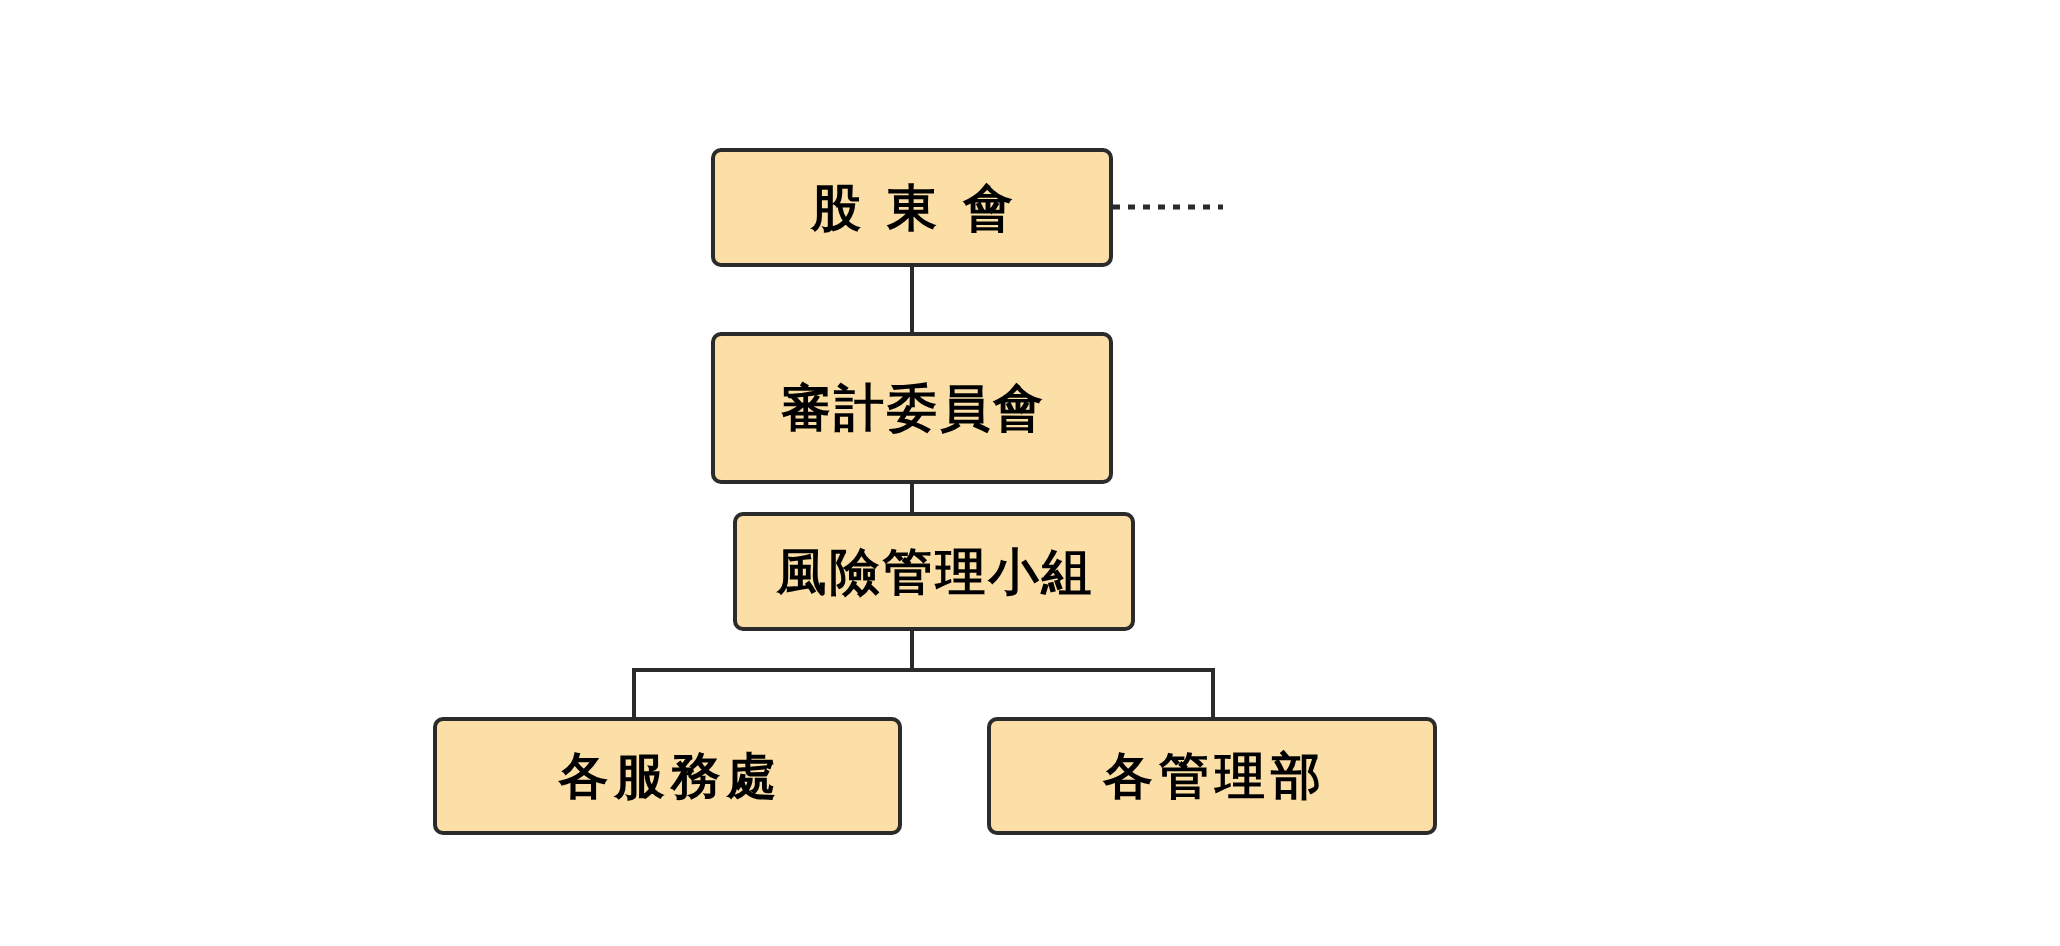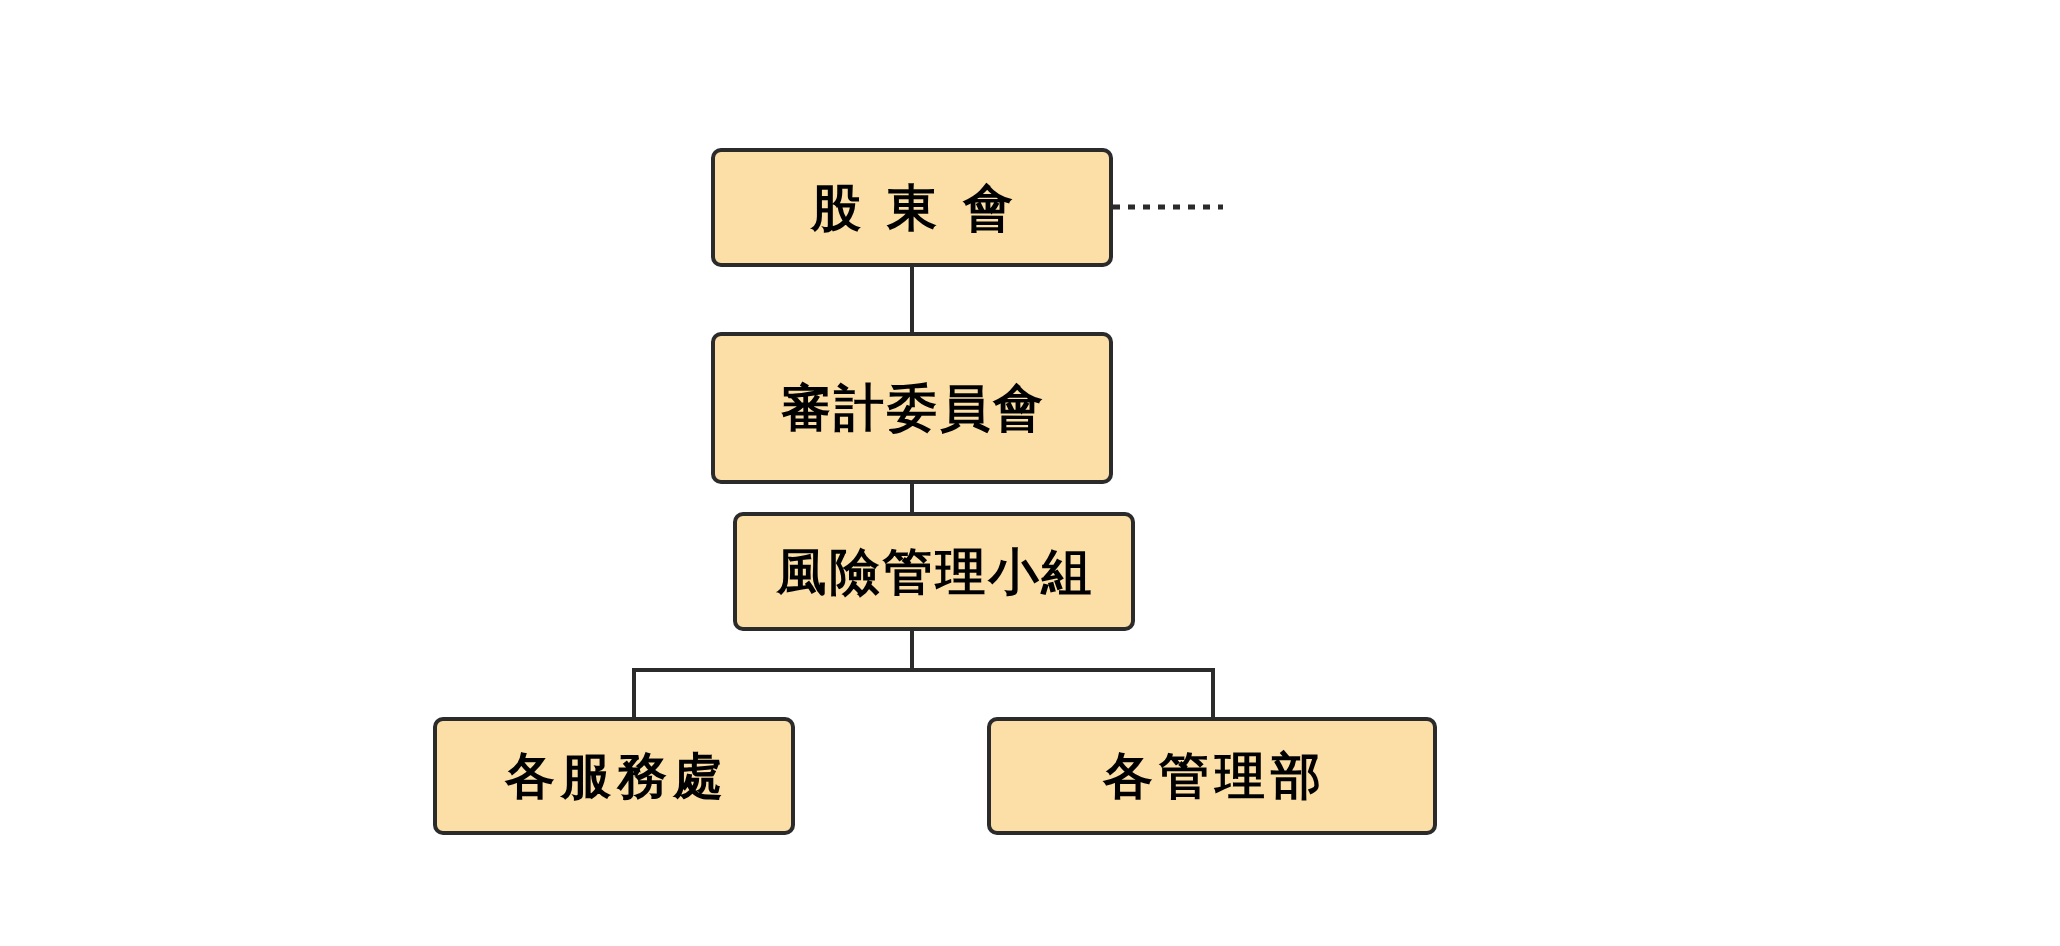--- a/index.html
+++ b/index.html
@@ -37,21 +37,21 @@
     color: #000000;
     letter-spacing: 6px;
     text-indent: 6px; 
     white-space: pre;
     line-height: 1;
   }
   .node-shareholders        { left: 711px;  top: 148px; width: 402px; height: 119px; }
   .node-audit-office        { left: 1223px; top: 147px; width: 402px; height: 119px; }
   .node-audit-committee     { left: 711px;  top: 332px; width: 402px; height: 152px; letter-spacing: 3px; text-indent: 3px; }
   .node-risk-team           { left: 711px;  top: 512px; width: 402px; height: 119px; letter-spacing: 3px; text-indent: 3px; margin-left: 22px; }
-  .node-service-offices     { left: 433px;  top: 717px; width: 362px; height: 118px; }
+  .node-service-offices     { left: 433px;  top: 717px; width: 469px; height: 118px; }
   .node-management-depts    { left: 987px;  top: 717px; width: 450px; height: 118px; }
 </style>
 </head>
 <body>
 
 <div class="canvas">
 
   <svg class="connectors" viewBox="0 0 2060 946" xmlns="http://www.w3.org/2000/svg" aria-hidden="true">
 
     <line x1="1113" y1="207" x2="1223" y2="207" stroke="#2B2B2B" stroke-width="5" stroke-dasharray="7 8"></line>

